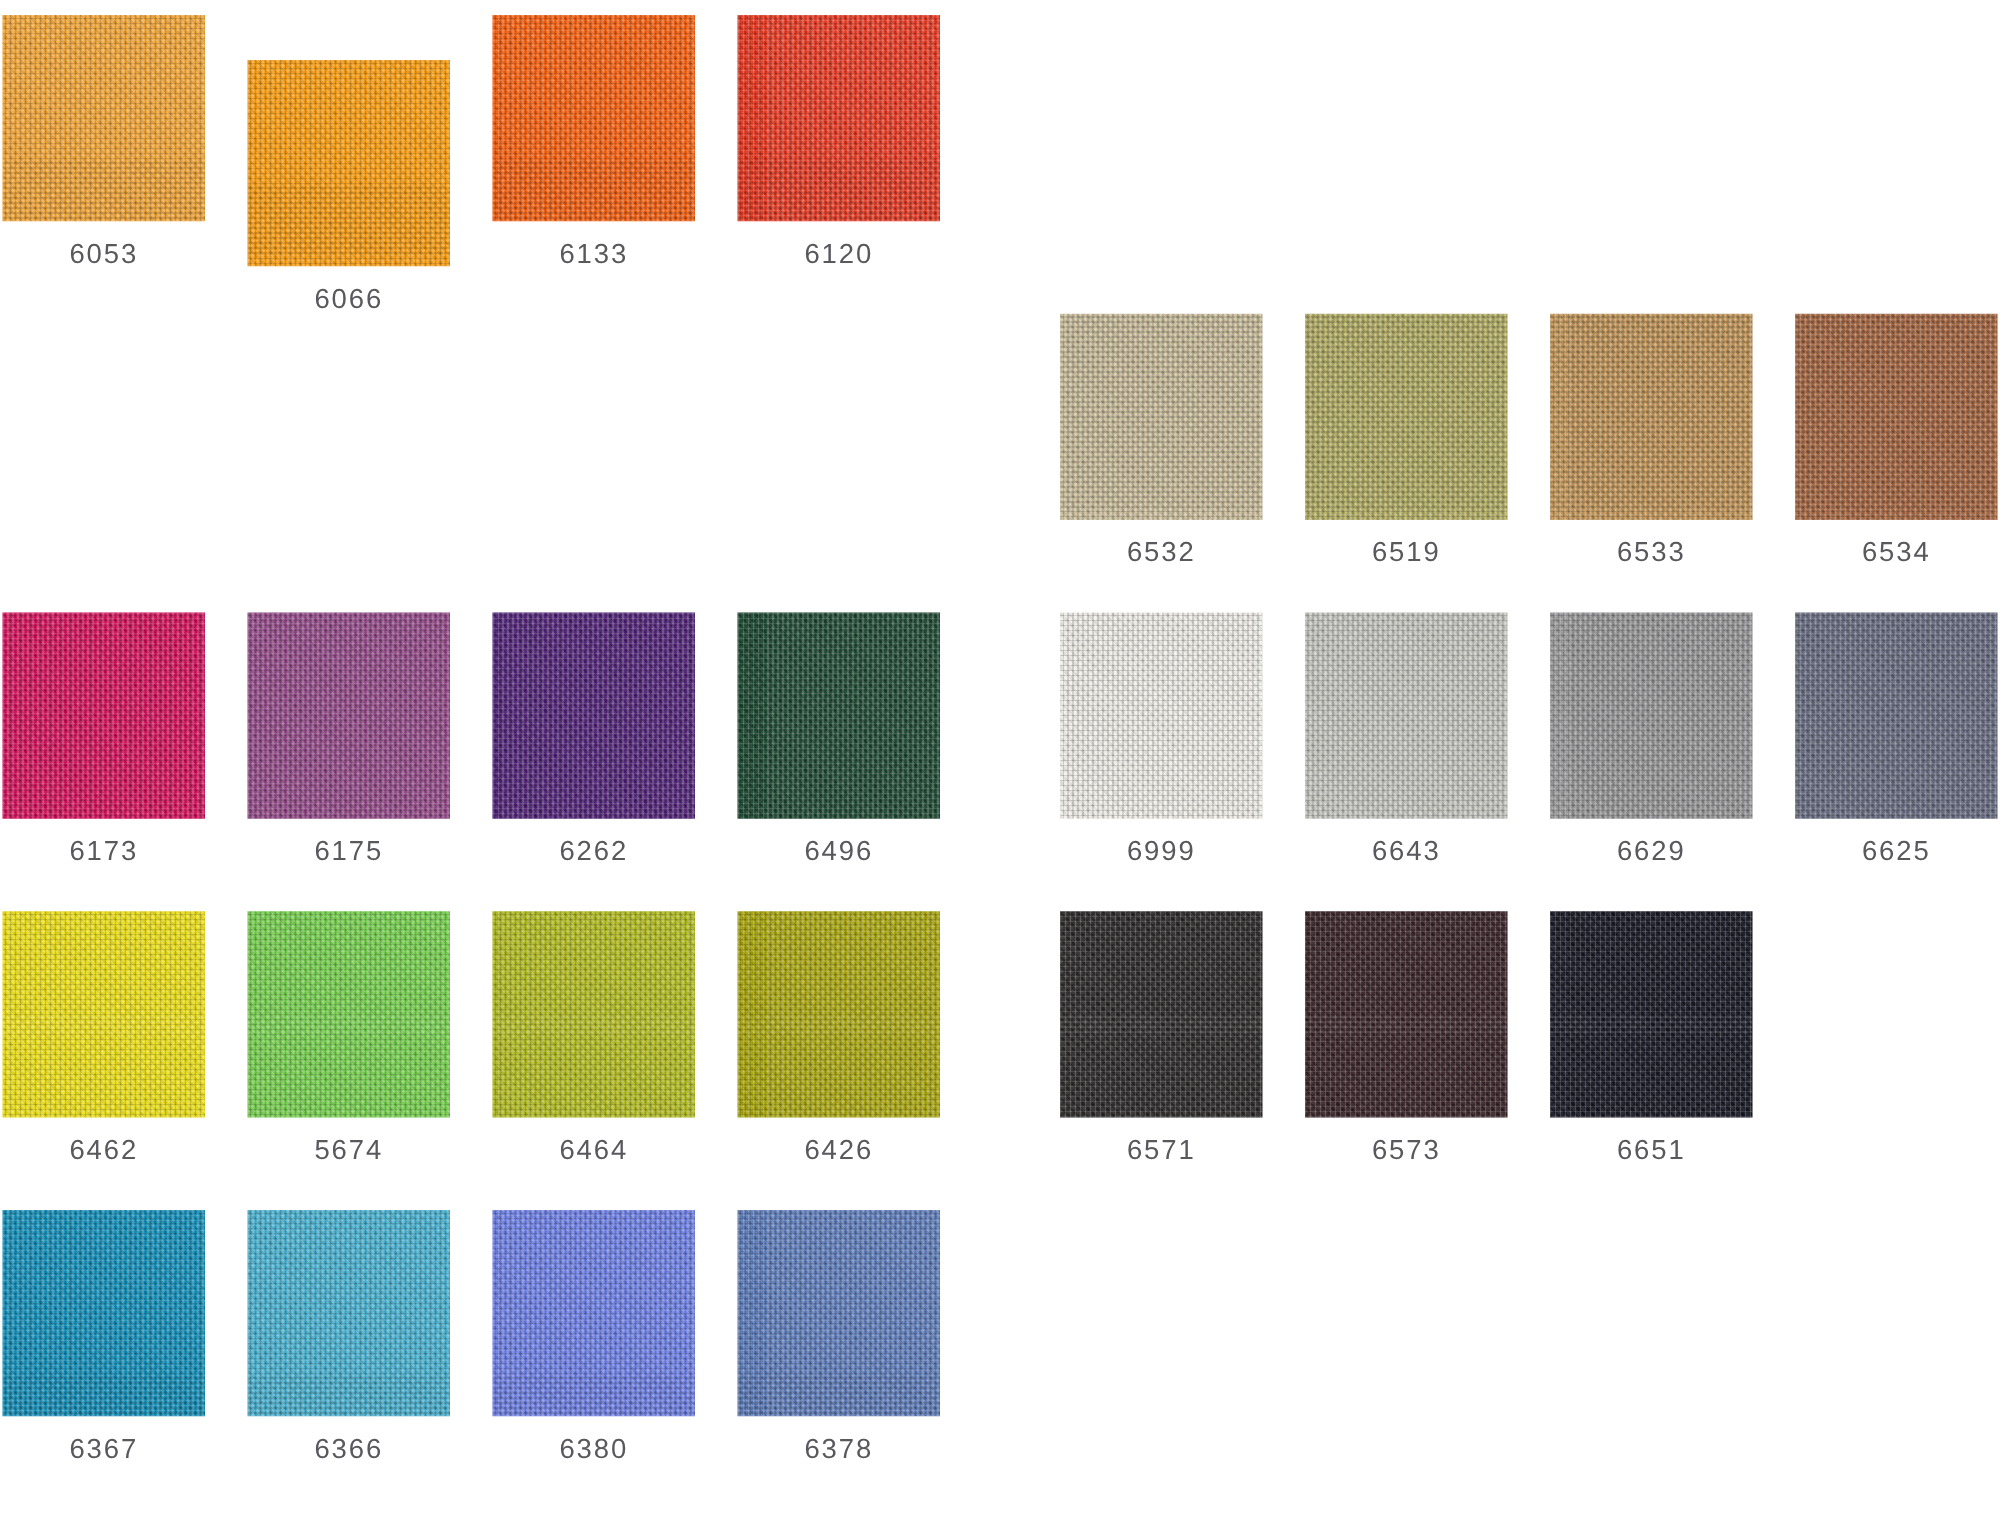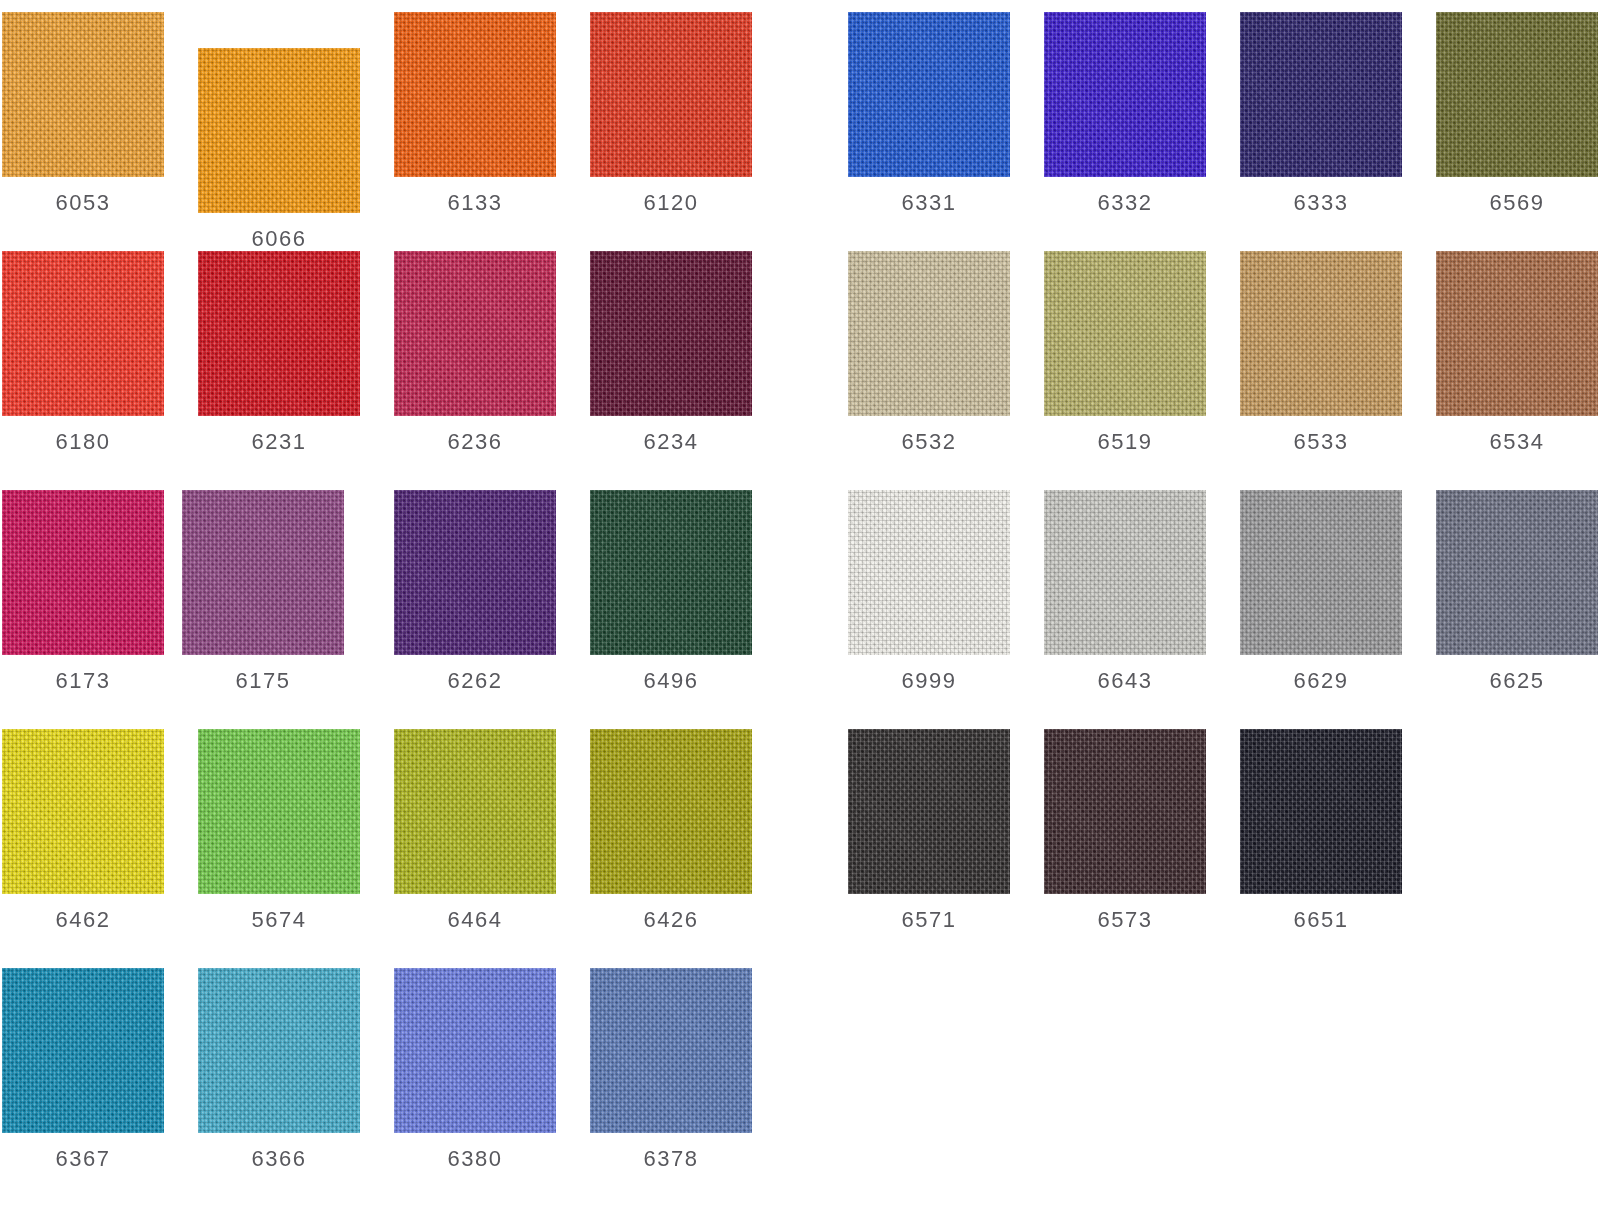--- a/index.html
+++ b/index.html
@@ -127,58 +127,22 @@
         </div>
         <div class="swatch-cell" style="left: 392px;">
           <div class="swatch-chip" style="background-color: rgb(244, 92, 10);"></div>
           <div class="swatch-label">6133</div>
         </div>
         <div class="swatch-cell" style="left: 588px;">
           <div class="swatch-chip" style="background-color: rgb(229, 54, 30);"></div>
           <div class="swatch-label">6120</div>
         </div>
       </div>
-      <div class="swatch-group group-right">
-        <div class="swatch-cell" style="left: 0px;">
-          <div class="swatch-chip" style="background-color: rgb(29, 87, 212);"></div>
-          <div class="swatch-label">6331</div>
-        </div>
-        <div class="swatch-cell" style="left: 196px;">
-          <div class="swatch-chip" style="background-color: rgb(58, 26, 208);"></div>
-          <div class="swatch-label">6332</div>
-        </div>
-        <div class="swatch-cell" style="left: 392px;">
-          <div class="swatch-chip" style="background-color: rgb(42, 33, 107);"></div>
-          <div class="swatch-label">6333</div>
-        </div>
-        <div class="swatch-cell" style="left: 588px;">
-          <div class="swatch-chip" style="background-color: rgb(107, 107, 44);"></div>
-          <div class="swatch-label">6569</div>
-        </div>
-      </div>
     </div>
     <div class="swatch-row" style="top: 251px;">
-      <div class="swatch-group group-left">
-        <div class="swatch-cell" style="left: 0px;">
-          <div class="swatch-chip" style="background-color: rgb(247, 53, 38);"></div>
-          <div class="swatch-label">6180</div>
-        </div>
-        <div class="swatch-cell" style="left: 196px;">
-          <div class="swatch-chip" style="background-color: rgb(213, 16, 28);"></div>
-          <div class="swatch-label">6231</div>
-        </div>
-        <div class="swatch-cell" style="left: 392px;">
-          <div class="swatch-chip" style="background-color: rgb(194, 34, 80);"></div>
-          <div class="swatch-label">6236</div>
-        </div>
-        <div class="swatch-cell" style="left: 588px;">
-          <div class="swatch-chip" style="background-color: rgb(96, 18, 50);"></div>
-          <div class="swatch-label">6234</div>
-        </div>
-      </div>
       <div class="swatch-group group-right">
         <div class="swatch-cell" style="left: 0px;">
           <div class="swatch-chip" style="background-color: rgb(207, 194, 160);"></div>
           <div class="swatch-label">6532</div>
         </div>
         <div class="swatch-cell" style="left: 196px;">
           <div class="swatch-chip" style="background-color: rgb(184, 178, 104);"></div>
           <div class="swatch-label">6519</div>
         </div>
         <div class="swatch-cell" style="left: 392px;">
@@ -190,21 +154,21 @@
           <div class="swatch-label">6534</div>
         </div>
       </div>
     </div>
     <div class="swatch-row" style="top: 490px;">
       <div class="swatch-group group-left">
         <div class="swatch-cell" style="left: 0px;">
           <div class="swatch-chip" style="background-color: rgb(207, 14, 88);"></div>
           <div class="swatch-label">6173</div>
         </div>
-        <div class="swatch-cell" style="left: 180px; text-decoration: underline;">
+        <div class="swatch-cell" style="left: 196px; text-decoration: underline;">
           <div class="swatch-chip" style="background-color: rgb(142, 69, 131);"></div>
           <div class="swatch-label">6175</div>
         </div>
         <div class="swatch-cell" style="left: 392px;">
           <div class="swatch-chip" style="background-color: rgb(77, 32, 116);"></div>
           <div class="swatch-label">6262</div>
         </div>
         <div class="swatch-cell" style="left: 588px;">
           <div class="swatch-chip" style="background-color: rgb(28, 70, 48);"></div>
           <div class="swatch-label">6496</div>

